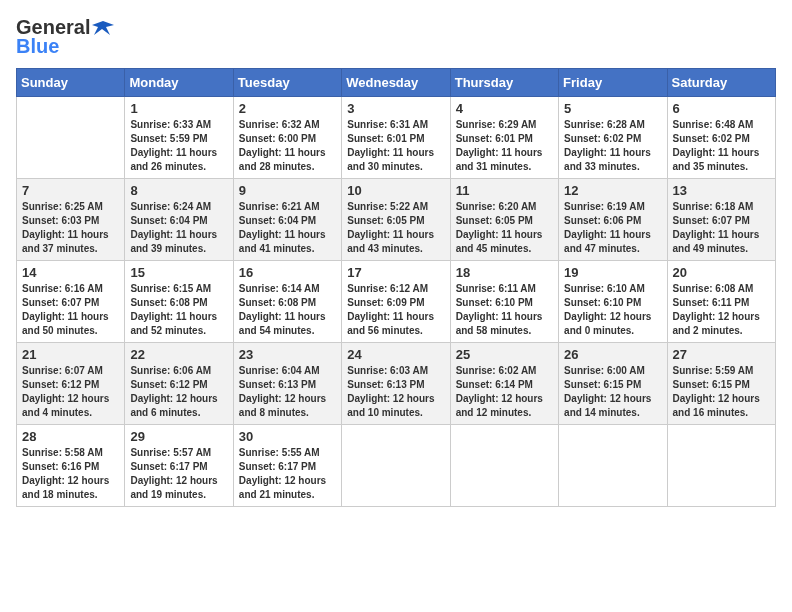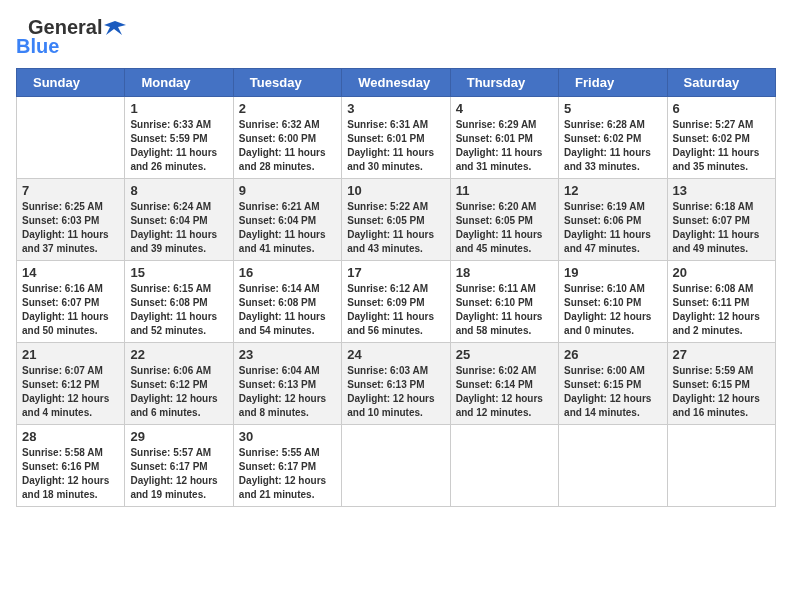--- a/index.html
+++ b/index.html
@@ -38,21 +38,21 @@
     .calendar {
       width: 100%;
       border-collapse: collapse;
       border: 1px solid #ccc;
     }
     .calendar th {
       background-color: #4472c4;
       color: #fff;
       font-size: 13px;
       font-weight: bold;
-      padding: 6px 16px;
+      padding: 6px 4px;
       text-align: left;
       border: 1px solid #3a60a8;
     }
     .calendar td {
       vertical-align: top;
       border: 1px solid #ccc;
       padding: 4px 5px;
       font-size: 10px;
       color: #333;
       width: 108px;
@@ -76,21 +76,21 @@
     tr:nth-child(odd) td { background: #fff; }
     tr:nth-child(even) td { background: #f2f2f2; }
     .calendar thead tr th { background: #4472c4; }
   </style>
 </head>
 <body>
 
 <div class="header">
   <div class="logo">
     <div style="display:flex;align-items:center;">
-      <span class="logo-general" style="font-size:20px;font-weight:bold;color:#333;margin-left:12px;">General</span>
+      <span class="logo-general" style="font-size:20px;font-weight:bold;color:#333;">General</span>
       <svg width="22" height="22" viewBox="0 0 22 22" style="margin-left:2px;">
         <polygon points="11,4 22,8 14,10 18,18 10,12 2,18 6,10 0,8" fill="#1a5bbf"></polygon>
       </svg>
     </div>
     <span style="font-size:20px;font-weight:bold;color:#3b82f6;margin-top:-4px;">Blue</span>
   </div>
   <div class="title-block">
     <div class="month-title"></div>
     <div class="location"></div>
   </div>
@@ -147,21 +147,21 @@
           <span class="day-number">5</span>
           <div class="day-info">
             <div>Sunrise: 6:28 AM</div>
             <div>Sunset: 6:02 PM</div>
             <div>Daylight: 11 hours and 33 minutes.</div>
           </div>
         </td>
         <td>
           <span class="day-number">6</span>
           <div class="day-info">
-            <div>Sunrise: 5:27 AM</div>
+            <div>Sunrise: 6:48 AM</div>
             <div>Sunset: 6:02 PM</div>
             <div>Daylight: 11 hours and 35 minutes.</div>
           </div>
         </td>
       </tr>
       <tr>
         <td>
           <span class="day-number">7</span>
           <div class="day-info">
             <div>Sunrise: 6:25 AM</div>

